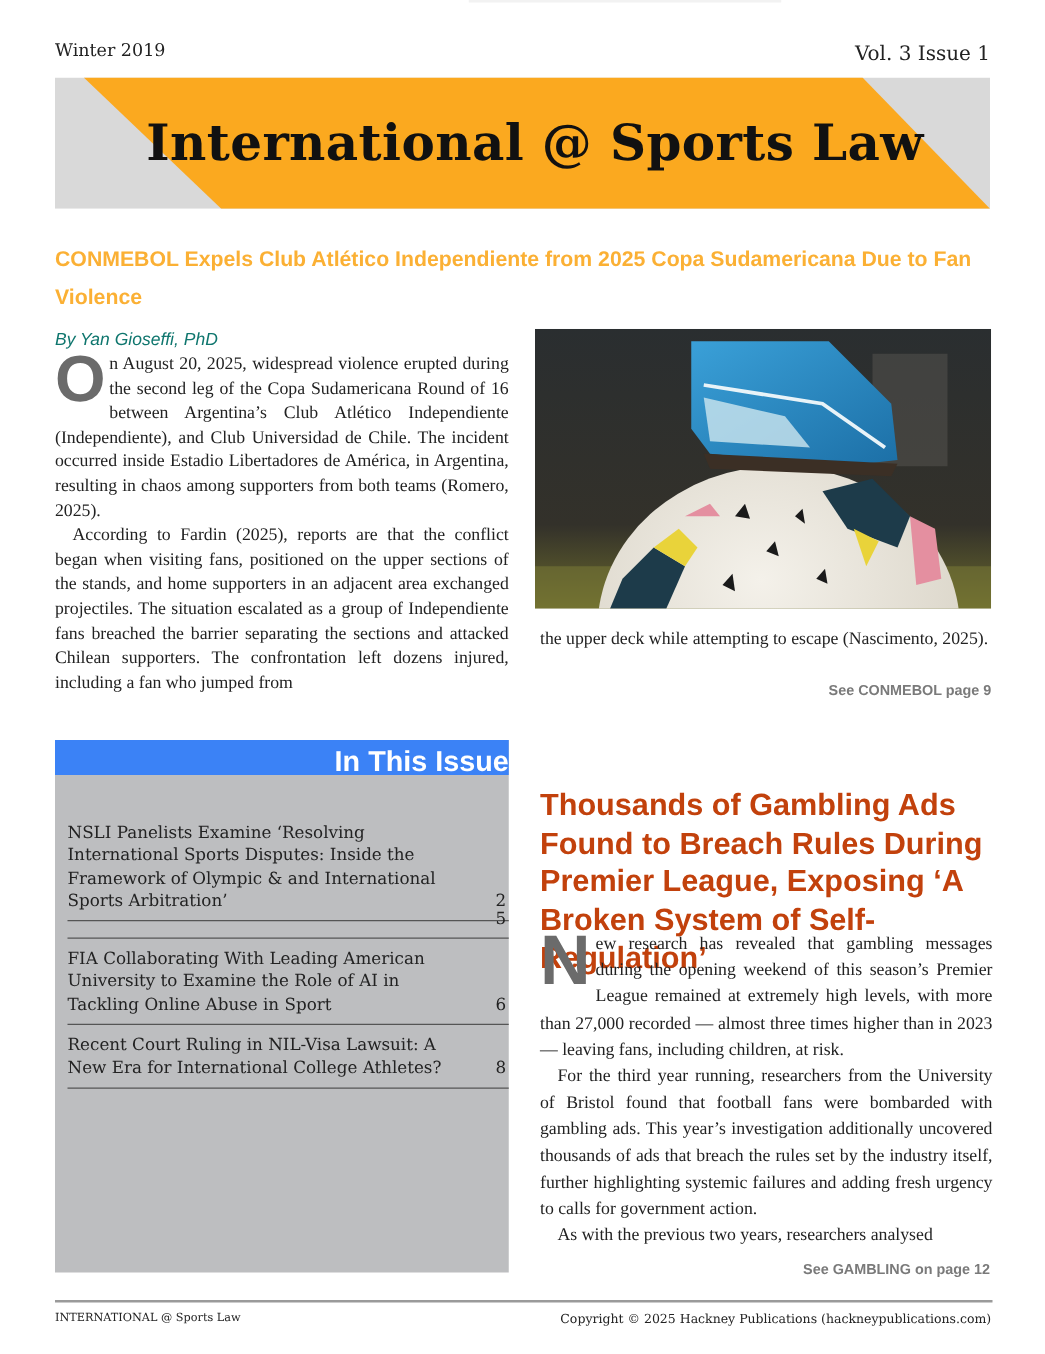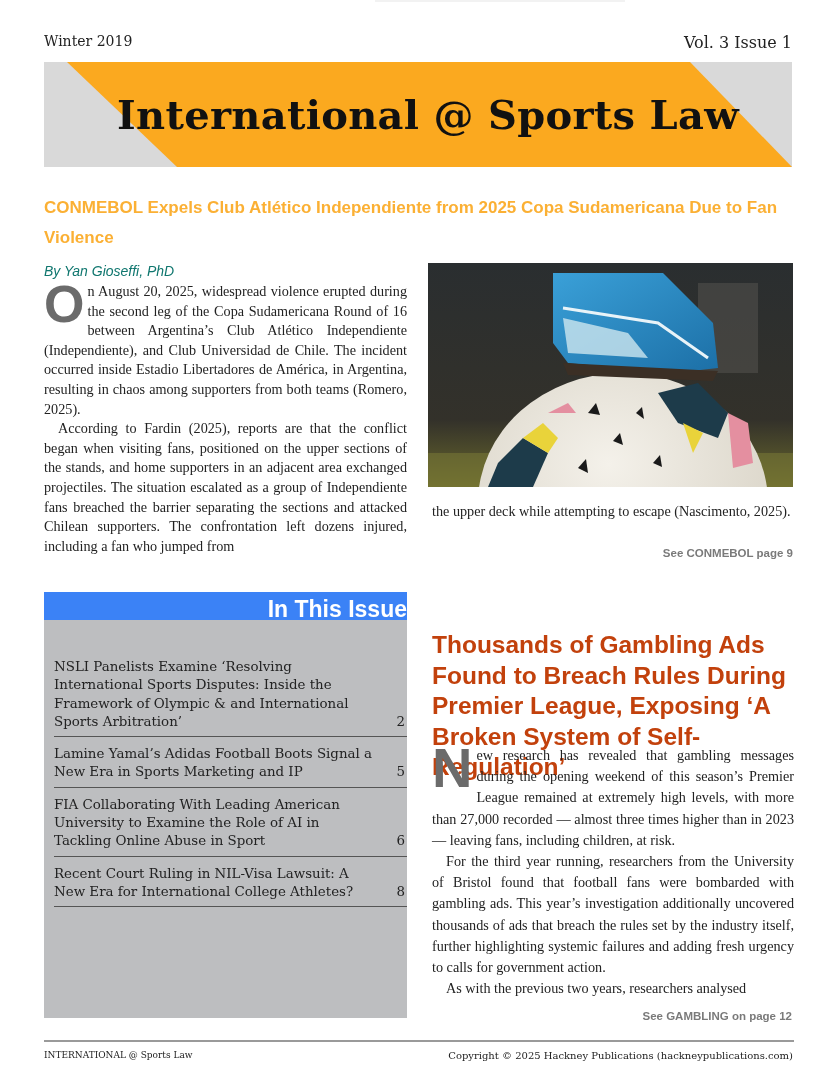--- a/index.html
+++ b/index.html
@@ -120,21 +120,20 @@
 <div class="toc">
   <div class="toc-head">
     <span>In This Issue</span>
   </div>
   <div class="toc-list">
     <div class="toc-item">
       <span>NSLI Panelists Examine ‘Resolving International Sports Disputes: Inside the Framework of Olympic &amp; and International Sports Arbitration’</span>
       <span class="pg">2</span>
     </div>
     <div class="toc-item">
-      <span>Lamine Yamal’s Adidas Football Boots Signal a New Era in Sports Marketing and IP</span>
       <span class="pg">5</span>
     </div>
     <div class="toc-item">
       <span>FIA Collaborating With Leading American University to Examine the Role of AI in Tackling Online Abuse in Sport</span>
       <span class="pg">6</span>
     </div>
     <div class="toc-item">
       <span>Recent Court Ruling in NIL-Visa Lawsuit: A New Era for International College Athletes?</span>
       <span class="pg">8</span>
     </div>

